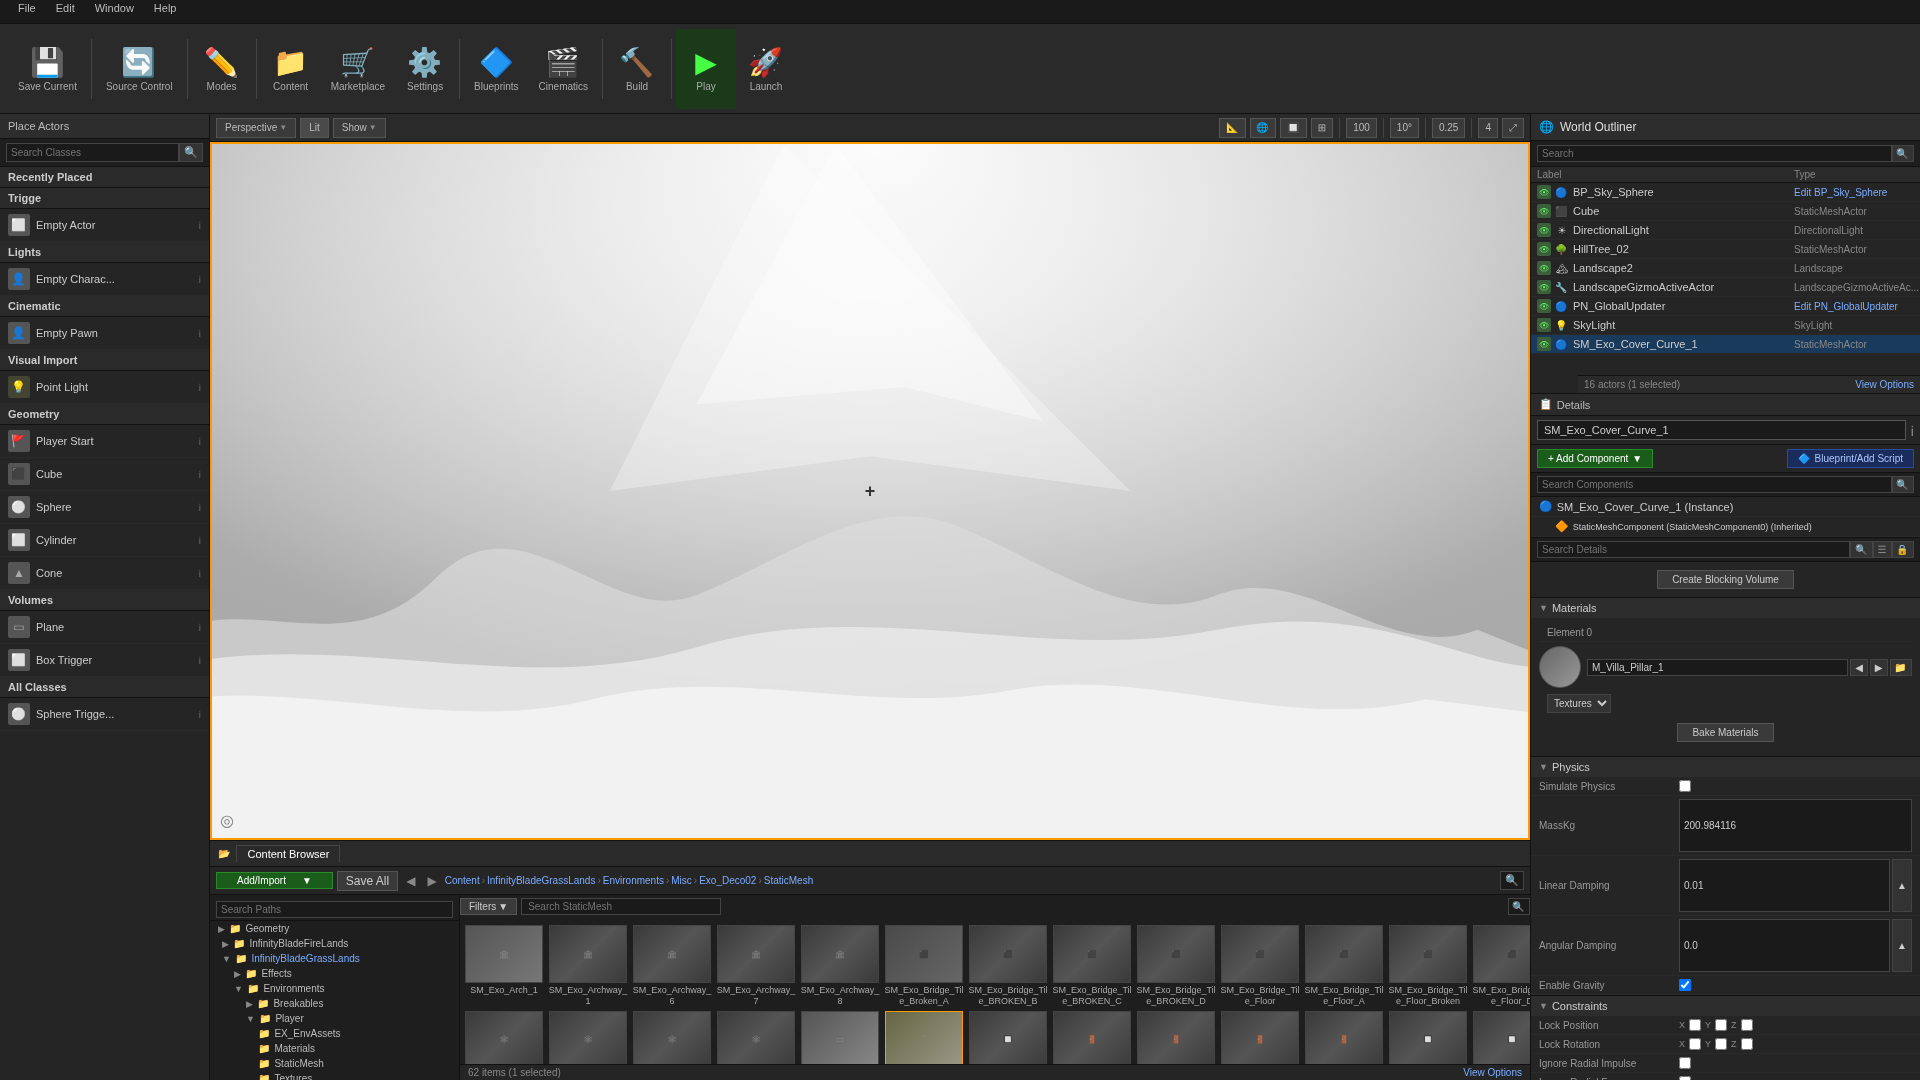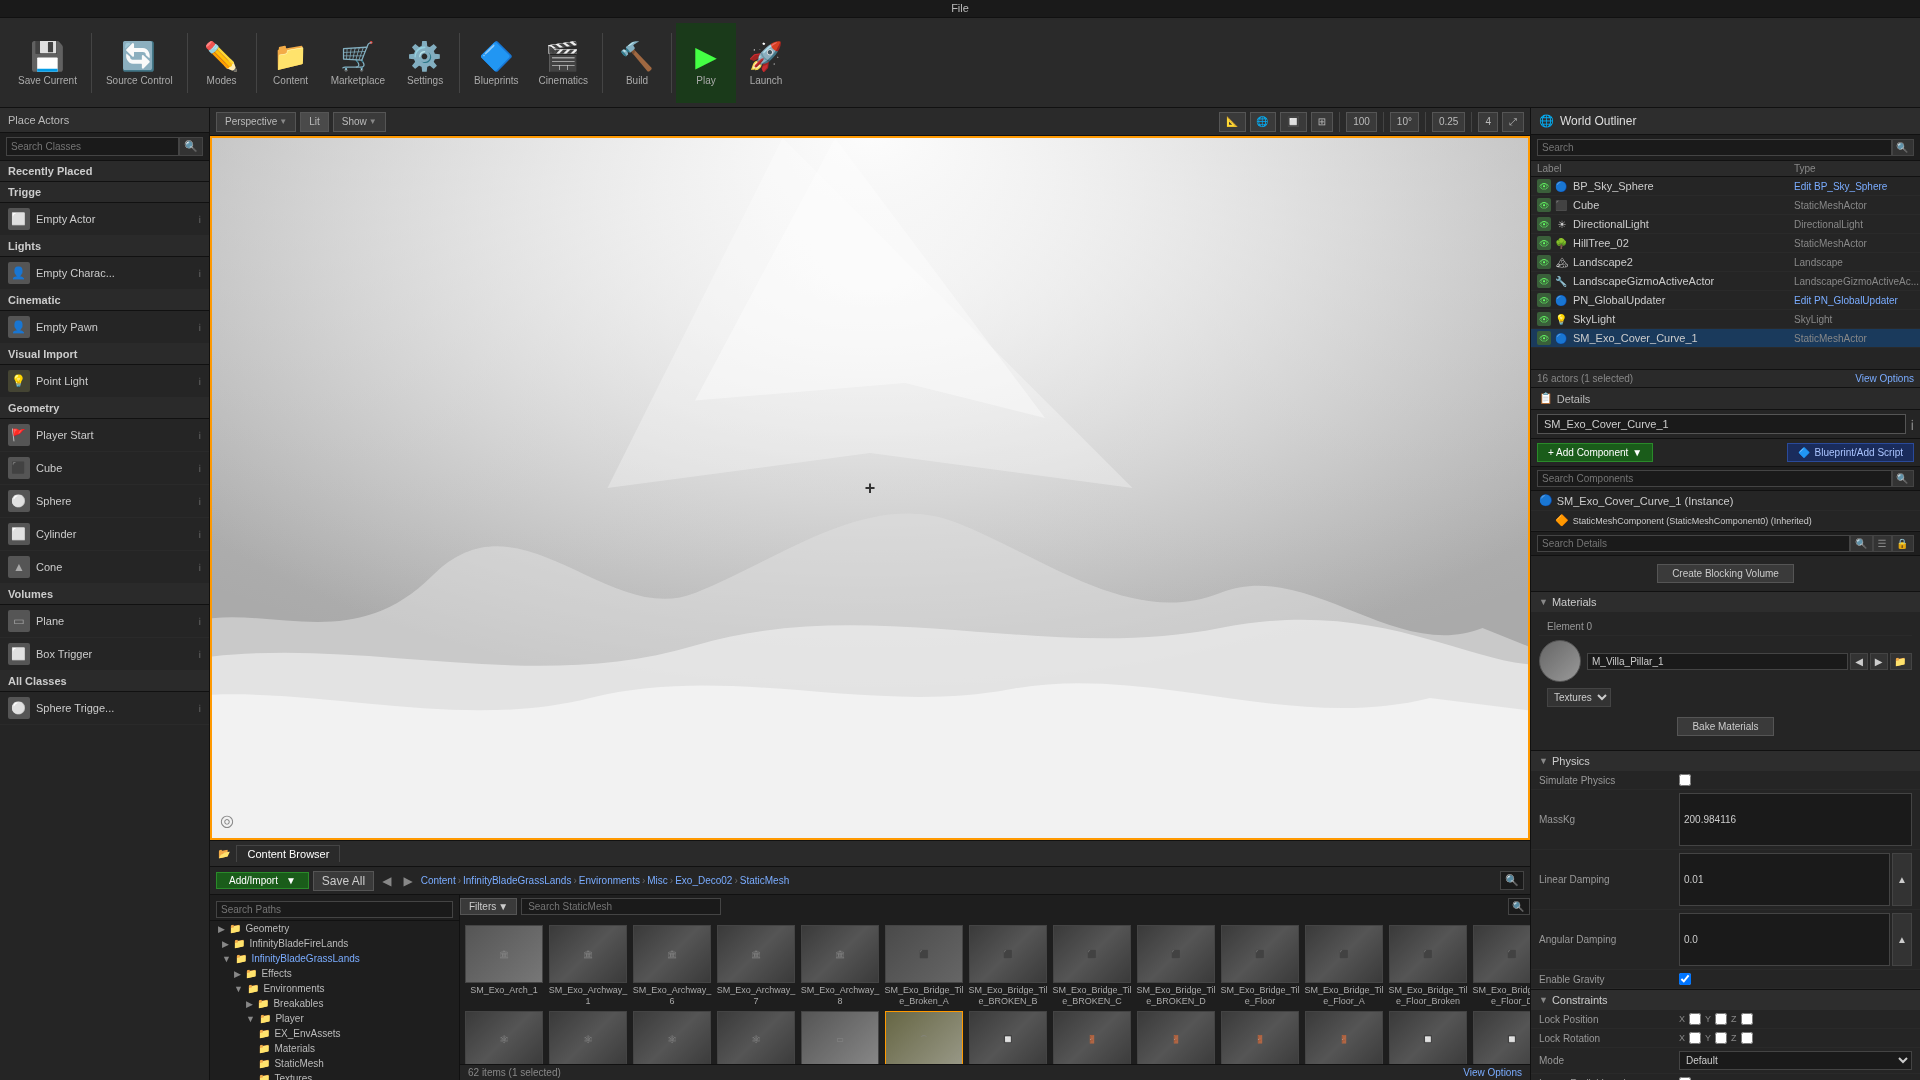--- a/index.html
+++ b/index.html
@@ -392,21 +392,21 @@
       align-items: center;
       padding: 2px 6px;
       cursor: pointer;
       border-bottom: 1px solid #2a2a2a;
     }
     .outliner-item.selected { background: #1a3a5c; }
     .outliner-vis { width: 14px; height: 14px; background: #3a5f3a; border-radius: 2px; margin-right: 4px; cursor: pointer; flex-shrink: 0; font-size: 8px; display: flex; align-items: center; justify-content: center; color: #6f6; }
     .outliner-icon { width: 14px; height: 14px; margin-right: 4px; display: flex; align-items: center; justify-content: center; font-size: 10px; flex-shrink: 0; }
     .outliner-name { flex: 1; font-size: 11px; color: #ccc; }
     .outliner-type { width: 120px; font-size: 10px; color: #888; }
-    .outliner-status { padding: 3px 6px; font-size: 10px; color: #888; background: #2a2a2a; border-top: 1px solid #111; display: flex; justify-content: space-between; }
+    .outliner-status { padding: 3px 6px; font-size: 10px; color: #888; background: #2a2a2a; border-top: 1px solid #111; display: flex; justify-content: space-between; margin-left: 47px; }
 
     
     .details-panel {
       flex: 1;
       display: flex;
       flex-direction: column;
       overflow: hidden;
     }
     .details-header {
       background: #2a2a2a;
@@ -554,27 +554,26 @@
       align-items: center;
       gap: 4px;
       cursor: pointer;
       border-bottom: 1px solid #2a2a2a;
     }
     .component-icon { color: #f90; font-size: 11px; }
 
     
     .menu-bar {
       background: #1a1a1a;
-      height: 18px;
-      display: flex;
-      align-items: center;
+      height: 24px;
+      display: flex;
+      align-items: flex-start;
       padding: 0 8px;
       border-bottom: 1px solid #111;
       flex-shrink: 0;
-      flex-direction: column;
     }
     .menu-item { padding: 2px 10px; color: #bbb; font-size: 11px; cursor: pointer; }
 
     
     ::-webkit-scrollbar { width: 6px; height: 6px; }
     ::-webkit-scrollbar-track { background: #1a1a1a; }
     ::-webkit-scrollbar-thumb { background: #444; border-radius: 3px; }
 
     .bake-btn {
       background: #3a3a3a;
@@ -825,21 +824,21 @@
         <div class="viewport-corner">◎</div>
       </div>
     </div>
 
     <div class="content-browser">
       <div class="cb-header">
         <span style="color:#888;font-size:10px;">📂</span>
         <div class="cb-tab active">Content Browser</div>
       </div>
       <div class="cb-toolbar">
-        <div style="background:#1a5c1a;border:1px solid #2a8a2a;color:#fff;padding:2px 12px;font-size:10px;cursor:pointer;display:flex;align-items:center;gap:8px;">
+        <div style="background:#1a5c1a;border:1px solid #2a8a2a;color:#fff;padding:2px 20px;font-size:10px;cursor:pointer;display:flex;align-items:center;gap:16px;">
           <span>Add/Import</span>
           <span>▼</span>
         </div>
         <div style="background:#3a3a3a;border:1px solid #555;color:#ccc;padding:2px 8px;font-size:12px;cursor:pointer;">Save All</div>
         <div style="color:#888;padding:2px 4px;cursor:pointer;font-size:12px;">◀</div>
         <div style="color:#888;padding:2px 4px;cursor:pointer;font-size:12px;">▶</div>
         <div class="cb-path">
           <span class="cb-path-item">Content</span>
           <span class="cb-path-sep">›</span>
           <span class="cb-path-item">InfinityBladeGrassLands</span>
@@ -1318,30 +1317,20 @@
                 <span style="font-size:9px;color:#888;">X</span>
                 <input type="checkbox" style="">
                 <span style="font-size:9px;color:#888;">Y</span>
                 <input type="checkbox" style="">
                 <span style="font-size:9px;color:#888;">Z</span>
                 <input type="checkbox" style="">
               </div>
             </div>
           </div>
           <div class="details-row">
-            <div class="details-row-label">Mode</div>
-            <div class="details-row-value">
-              <div style="display:flex;gap:2px;align-items:center;">
-                <select style="flex:1;background:#1a1a1a;border:1px solid #444;color:#ccc;font-size:10px;padding:2px;">
-                  <option>Default</option>
-                </select>
-              </div>
-            </div>
-          </div>
-          <div class="details-row">
             <div class="details-row-label">Ignore Radial Impulse</div>
             <div class="details-row-value checkbox-row">
               <input type="checkbox" style="">
             </div>
           </div>
           <div class="details-row">
             <div class="details-row-label">Ignore Radial Force</div>
             <div class="details-row-value checkbox-row">
               <input type="checkbox" style="">
             </div>

